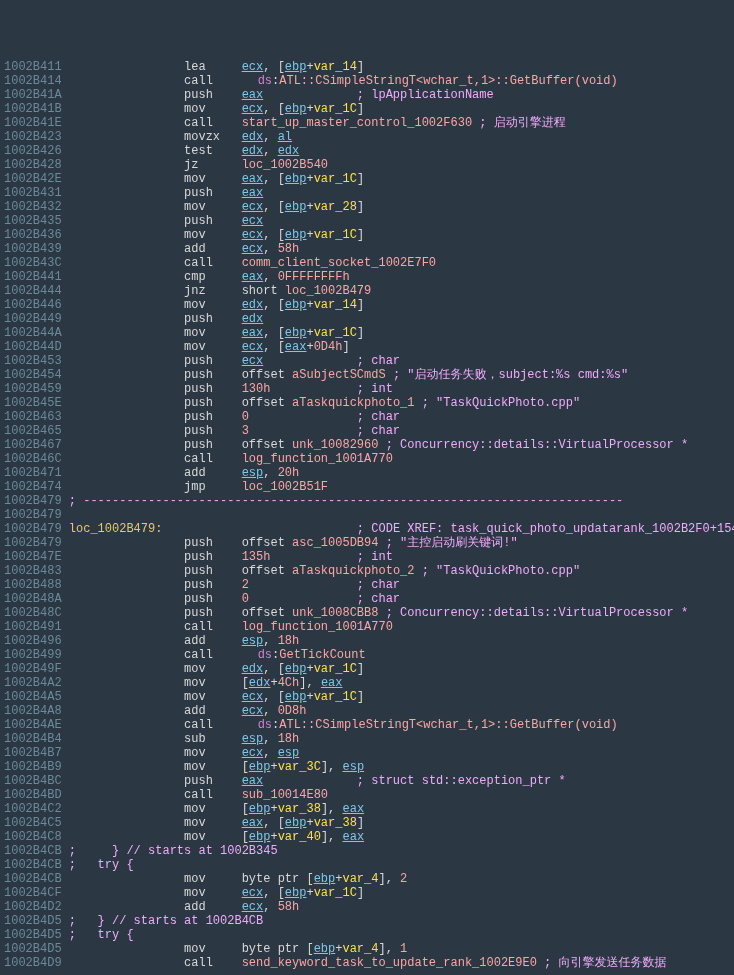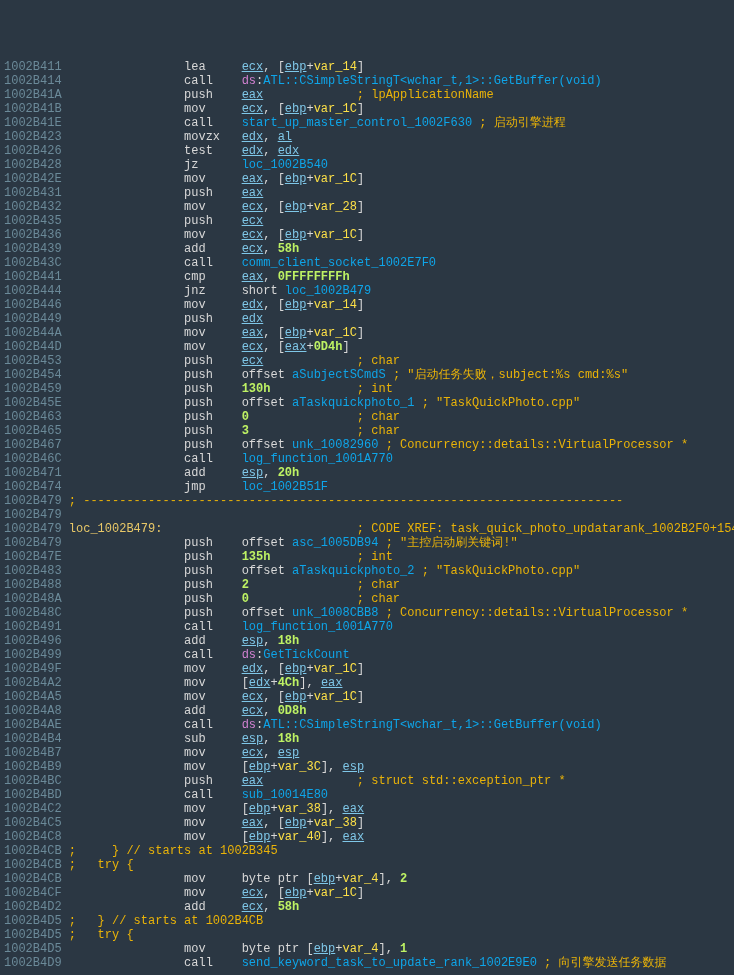--- a/index.html
+++ b/index.html
@@ -10,26 +10,26 @@
     font-size: 12px;
     line-height: 14px;
     color: #c0c0c0;
     white-space: pre;
     overflow-x: auto;
   }
   .line { display: block; }
   .addr { color: #6b8a99; }
   .mnem { color: #d8d8d8; margin-top: 27px; }
   .reg { color: #7fc7e8; text-decoration: underline; }
-  .num { color: #bef264; font-weight: bold; }
+  .num { color: #fca5a5; }
   .var { color: #fde047; }
-  .func { color: #0ea5e9; margin-top: 20px; }
-  .cmt { color: #eab308; }
+  .func { color: #fca5a5; margin-top: 20px; }
+  .cmt { color: #f0abfc; }
   .label { color: #e8c868; text-align: right; }
-  .ds { color: #d080d0; }
+  .ds { color: #d080d0; margin-left: 16px; }
   .punct { color: #d8d8d8; }
 </style>
 </head>
 <body>
 
 
 
 <div id="out"><div class="line"><span class="addr">1002B411</span><span class="raw">                 </span><span class="mnem">lea     </span><span class="reg">ecx</span><span class="punct">, [</span><span class="reg">ebp</span><span class="punct">+</span><span class="var">var_14</span><span class="punct">]</span></div><div class="line"><span class="addr">1002B414</span><span class="raw">                 </span><span class="mnem">call    </span><span class="ds">ds</span><span class="punct">:</span><span class="func">ATL::CSimpleStringT&lt;wchar_t,1&gt;::GetBuffer(void)</span></div><div class="line"><span class="addr">1002B41A</span><span class="raw">                 </span><span class="mnem">push    </span><span class="reg">eax</span><span class="cmt">             ; lpApplicationName</span></div><div class="line"><span class="addr">1002B41B</span><span class="raw">                 </span><span class="mnem">mov     </span><span class="reg">ecx</span><span class="punct">, [</span><span class="reg">ebp</span><span class="punct">+</span><span class="var">var_1C</span><span class="punct">]</span></div><div class="line"><span class="addr">1002B41E</span><span class="raw">                 </span><span class="mnem">call    </span><span class="func">start_up_master_control_1002F630</span><span class="cmt"> ; 启动引擎进程</span></div><div class="line"><span class="addr">1002B423</span><span class="raw">                 </span><span class="mnem">movzx   </span><span class="reg">edx</span><span class="punct">, </span><span class="reg">al</span></div><div class="line"><span class="addr">1002B426</span><span class="raw">                 </span><span class="mnem">test    </span><span class="reg">edx</span><span class="punct">, </span><span class="reg">edx</span></div><div class="line"><span class="addr">1002B428</span><span class="raw">                 </span><span class="mnem">jz      </span><span class="func">loc_1002B540</span></div><div class="line"><span class="addr">1002B42E</span><span class="raw">                 </span><span class="mnem">mov     </span><span class="reg">eax</span><span class="punct">, [</span><span class="reg">ebp</span><span class="punct">+</span><span class="var">var_1C</span><span class="punct">]</span></div><div class="line"><span class="addr">1002B431</span><span class="raw">                 </span><span class="mnem">push    </span><span class="reg">eax</span></div><div class="line"><span class="addr">1002B432</span><span class="raw">                 </span><span class="mnem">mov     </span><span class="reg">ecx</span><span class="punct">, [</span><span class="reg">ebp</span><span class="punct">+</span><span class="var">var_28</span><span class="punct">]</span></div><div class="line"><span class="addr">1002B435</span><span class="raw">                 </span><span class="mnem">push    </span><span class="reg">ecx</span></div><div class="line"><span class="addr">1002B436</span><span class="raw">                 </span><span class="mnem">mov     </span><span class="reg">ecx</span><span class="punct">, [</span><span class="reg">ebp</span><span class="punct">+</span><span class="var">var_1C</span><span class="punct">]</span></div><div class="line"><span class="addr">1002B439</span><span class="raw">                 </span><span class="mnem">add     </span><span class="reg">ecx</span><span class="punct">, </span><span class="num">58h</span></div><div class="line"><span class="addr">1002B43C</span><span class="raw">                 </span><span class="mnem">call    </span><span class="func">comm_client_socket_1002E7F0</span></div><div class="line"><span class="addr">1002B441</span><span class="raw">                 </span><span class="mnem">cmp     </span><span class="reg">eax</span><span class="punct">, </span><span class="num">0FFFFFFFFh</span></div><div class="line"><span class="addr">1002B444</span><span class="raw">                 </span><span class="mnem">jnz     </span><span class="punct">short </span><span class="func">loc_1002B479</span></div><div class="line"><span class="addr">1002B446</span><span class="raw">                 </span><span class="mnem">mov     </span><span class="reg">edx</span><span class="punct">, [</span><span class="reg">ebp</span><span class="punct">+</span><span class="var">var_14</span><span class="punct">]</span></div><div class="line"><span class="addr">1002B449</span><span class="raw">                 </span><span class="mnem">push    </span><span class="reg">edx</span></div><div class="line"><span class="addr">1002B44A</span><span class="raw">                 </span><span class="mnem">mov     </span><span class="reg">eax</span><span class="punct">, [</span><span class="reg">ebp</span><span class="punct">+</span><span class="var">var_1C</span><span class="punct">]</span></div><div class="line"><span class="addr">1002B44D</span><span class="raw">                 </span><span class="mnem">mov     </span><span class="reg">ecx</span><span class="punct">, [</span><span class="reg">eax</span><span class="punct">+</span><span class="num">0D4h</span><span class="punct">]</span></div><div class="line"><span class="addr">1002B453</span><span class="raw">                 </span><span class="mnem">push    </span><span class="reg">ecx</span><span class="cmt">             ; char</span></div><div class="line"><span class="addr">1002B454</span><span class="raw">                 </span><span class="mnem">push    </span><span class="punct">offset </span><span class="func">aSubjectSCmdS</span><span class="cmt"> ; "启动任务失败，subject:%s cmd:%s"</span></div><div class="line"><span class="addr">1002B459</span><span class="raw">                 </span><span class="mnem">push    </span><span class="num">130h</span><span class="cmt">            ; int</span></div><div class="line"><span class="addr">1002B45E</span><span class="raw">                 </span><span class="mnem">push    </span><span class="punct">offset </span><span class="func">aTaskquickphoto_1</span><span class="cmt"> ; "TaskQuickPhoto.cpp"</span></div><div class="line"><span class="addr">1002B463</span><span class="raw">                 </span><span class="mnem">push    </span><span class="num">0</span><span class="cmt">               ; char</span></div><div class="line"><span class="addr">1002B465</span><span class="raw">                 </span><span class="mnem">push    </span><span class="num">3</span><span class="cmt">               ; char</span></div><div class="line"><span class="addr">1002B467</span><span class="raw">                 </span><span class="mnem">push    </span><span class="punct">offset </span><span class="func">unk_10082960</span><span class="cmt"> ; Concurrency::details::VirtualProcessor *</span></div><div class="line"><span class="addr">1002B46C</span><span class="raw">                 </span><span class="mnem">call    </span><span class="func">log_function_1001A770</span></div><div class="line"><span class="addr">1002B471</span><span class="raw">                 </span><span class="mnem">add     </span><span class="reg">esp</span><span class="punct">, </span><span class="num">20h</span></div><div class="line"><span class="addr">1002B474</span><span class="raw">                 </span><span class="mnem">jmp     </span><span class="func">loc_1002B51F</span></div><div class="line"><span class="addr">1002B479</span><span class="cmt"> ; ---------------------------------------------------------------------------</span></div><div class="line"><span class="addr">1002B479</span></div><div class="line"><span class="addr">1002B479</span><span class="raw"> </span><span class="label">loc_1002B479:</span><span class="cmt">                           ; CODE XREF: task_quick_photo_updatarank_1002B2F0+154↑j</span></div><div class="line"><span class="addr">1002B479</span><span class="raw">                 </span><span class="mnem">push    </span><span class="punct">offset </span><span class="func">asc_1005DB94</span><span class="cmt"> ; "主控启动刷关键词!"</span></div><div class="line"><span class="addr">1002B47E</span><span class="raw">                 </span><span class="mnem">push    </span><span class="num">135h</span><span class="cmt">            ; int</span></div><div class="line"><span class="addr">1002B483</span><span class="raw">                 </span><span class="mnem">push    </span><span class="punct">offset </span><span class="func">aTaskquickphoto_2</span><span class="cmt"> ; "TaskQuickPhoto.cpp"</span></div><div class="line"><span class="addr">1002B488</span><span class="raw">                 </span><span class="mnem">push    </span><span class="num">2</span><span class="cmt">               ; char</span></div><div class="line"><span class="addr">1002B48A</span><span class="raw">                 </span><span class="mnem">push    </span><span class="num">0</span><span class="cmt">               ; char</span></div><div class="line"><span class="addr">1002B48C</span><span class="raw">                 </span><span class="mnem">push    </span><span class="punct">offset </span><span class="func">unk_1008CBB8</span><span class="cmt"> ; Concurrency::details::VirtualProcessor *</span></div><div class="line"><span class="addr">1002B491</span><span class="raw">                 </span><span class="mnem">call    </span><span class="func">log_function_1001A770</span></div><div class="line"><span class="addr">1002B496</span><span class="raw">                 </span><span class="mnem">add     </span><span class="reg">esp</span><span class="punct">, </span><span class="num">18h</span></div><div class="line"><span class="addr">1002B499</span><span class="raw">                 </span><span class="mnem">call    </span><span class="ds">ds</span><span class="punct">:</span><span class="func">GetTickCount</span></div><div class="line"><span class="addr">1002B49F</span><span class="raw">                 </span><span class="mnem">mov     </span><span class="reg">edx</span><span class="punct">, [</span><span class="reg">ebp</span><span class="punct">+</span><span class="var">var_1C</span><span class="punct">]</span></div><div class="line"><span class="addr">1002B4A2</span><span class="raw">                 </span><span class="mnem">mov     </span><span class="punct">[</span><span class="reg">edx</span><span class="punct">+</span><span class="num">4Ch</span><span class="punct">], </span><span class="reg">eax</span></div><div class="line"><span class="addr">1002B4A5</span><span class="raw">                 </span><span class="mnem">mov     </span><span class="reg">ecx</span><span class="punct">, [</span><span class="reg">ebp</span><span class="punct">+</span><span class="var">var_1C</span><span class="punct">]</span></div><div class="line"><span class="addr">1002B4A8</span><span class="raw">                 </span><span class="mnem">add     </span><span class="reg">ecx</span><span class="punct">, </span><span class="num">0D8h</span></div><div class="line"><span class="addr">1002B4AE</span><span class="raw">                 </span><span class="mnem">call    </span><span class="ds">ds</span><span class="punct">:</span><span class="func">ATL::CSimpleStringT&lt;wchar_t,1&gt;::GetBuffer(void)</span></div><div class="line"><span class="addr">1002B4B4</span><span class="raw">                 </span><span class="mnem">sub     </span><span class="reg">esp</span><span class="punct">, </span><span class="num">18h</span></div><div class="line"><span class="addr">1002B4B7</span><span class="raw">                 </span><span class="mnem">mov     </span><span class="reg">ecx</span><span class="punct">, </span><span class="reg">esp</span></div><div class="line"><span class="addr">1002B4B9</span><span class="raw">                 </span><span class="mnem">mov     </span><span class="punct">[</span><span class="reg">ebp</span><span class="punct">+</span><span class="var">var_3C</span><span class="punct">], </span><span class="reg">esp</span></div><div class="line"><span class="addr">1002B4BC</span><span class="raw">                 </span><span class="mnem">push    </span><span class="reg">eax</span><span class="cmt">             ; struct std::exception_ptr *</span></div><div class="line"><span class="addr">1002B4BD</span><span class="raw">                 </span><span class="mnem">call    </span><span class="func">sub_10014E80</span></div><div class="line"><span class="addr">1002B4C2</span><span class="raw">                 </span><span class="mnem">mov     </span><span class="punct">[</span><span class="reg">ebp</span><span class="punct">+</span><span class="var">var_38</span><span class="punct">], </span><span class="reg">eax</span></div><div class="line"><span class="addr">1002B4C5</span><span class="raw">                 </span><span class="mnem">mov     </span><span class="reg">eax</span><span class="punct">, [</span><span class="reg">ebp</span><span class="punct">+</span><span class="var">var_38</span><span class="punct">]</span></div><div class="line"><span class="addr">1002B4C8</span><span class="raw">                 </span><span class="mnem">mov     </span><span class="punct">[</span><span class="reg">ebp</span><span class="punct">+</span><span class="var">var_40</span><span class="punct">], </span><span class="reg">eax</span></div><div class="line"><span class="addr">1002B4CB</span><span class="cmt"> ;     } // starts at 1002B345</span></div><div class="line"><span class="addr">1002B4CB</span><span class="cmt"> ;   try {</span></div><div class="line"><span class="addr">1002B4CB</span><span class="raw">                 </span><span class="mnem">mov     </span><span class="punct">byte ptr [</span><span class="reg">ebp</span><span class="punct">+</span><span class="var">var_4</span><span class="punct">], </span><span class="num">2</span></div><div class="line"><span class="addr">1002B4CF</span><span class="raw">                 </span><span class="mnem">mov     </span><span class="reg">ecx</span><span class="punct">, [</span><span class="reg">ebp</span><span class="punct">+</span><span class="var">var_1C</span><span class="punct">]</span></div><div class="line"><span class="addr">1002B4D2</span><span class="raw">                 </span><span class="mnem">add     </span><span class="reg">ecx</span><span class="punct">, </span><span class="num">58h</span></div><div class="line"><span class="addr">1002B4D5</span><span class="cmt"> ;   } // starts at 1002B4CB</span></div><div class="line"><span class="addr">1002B4D5</span><span class="cmt"> ;   try {</span></div><div class="line"><span class="addr">1002B4D5</span><span class="raw">                 </span><span class="mnem">mov     </span><span class="punct">byte ptr [</span><span class="reg">ebp</span><span class="punct">+</span><span class="var">var_4</span><span class="punct">], </span><span class="num">1</span></div><div class="line"><span class="addr">1002B4D9</span><span class="raw">                 </span><span class="mnem">call    </span><span class="func">send_keyword_task_to_update_rank_1002E9E0</span><span class="cmt"> ; 向引擎发送任务数据</span></div></div>
 
 

